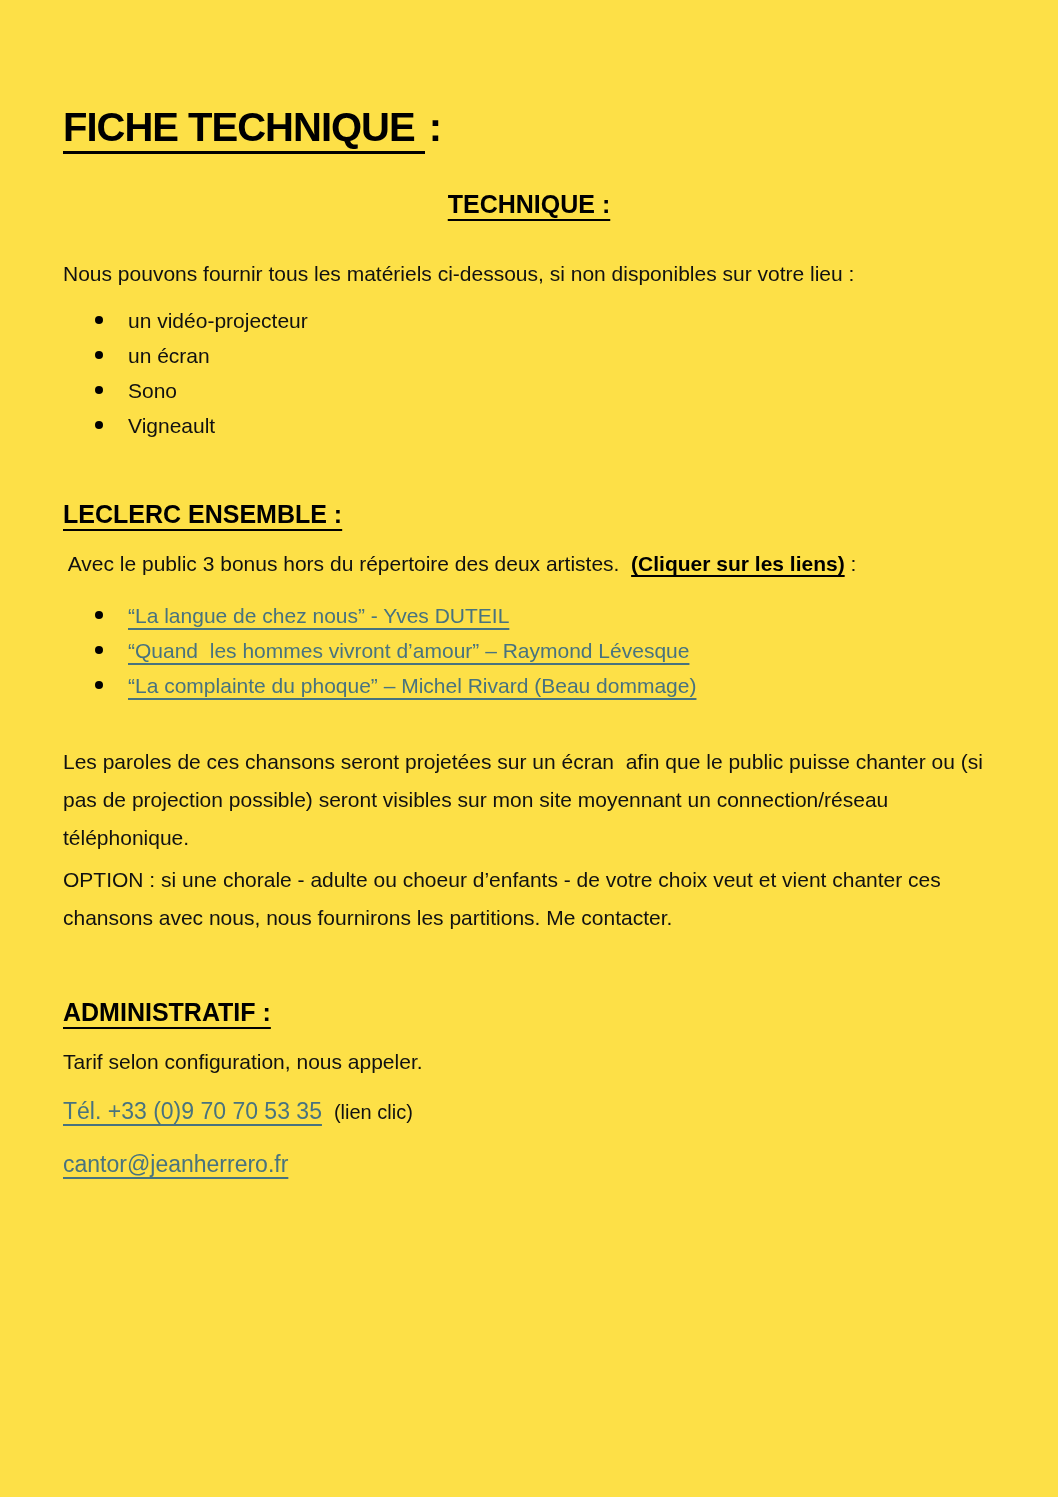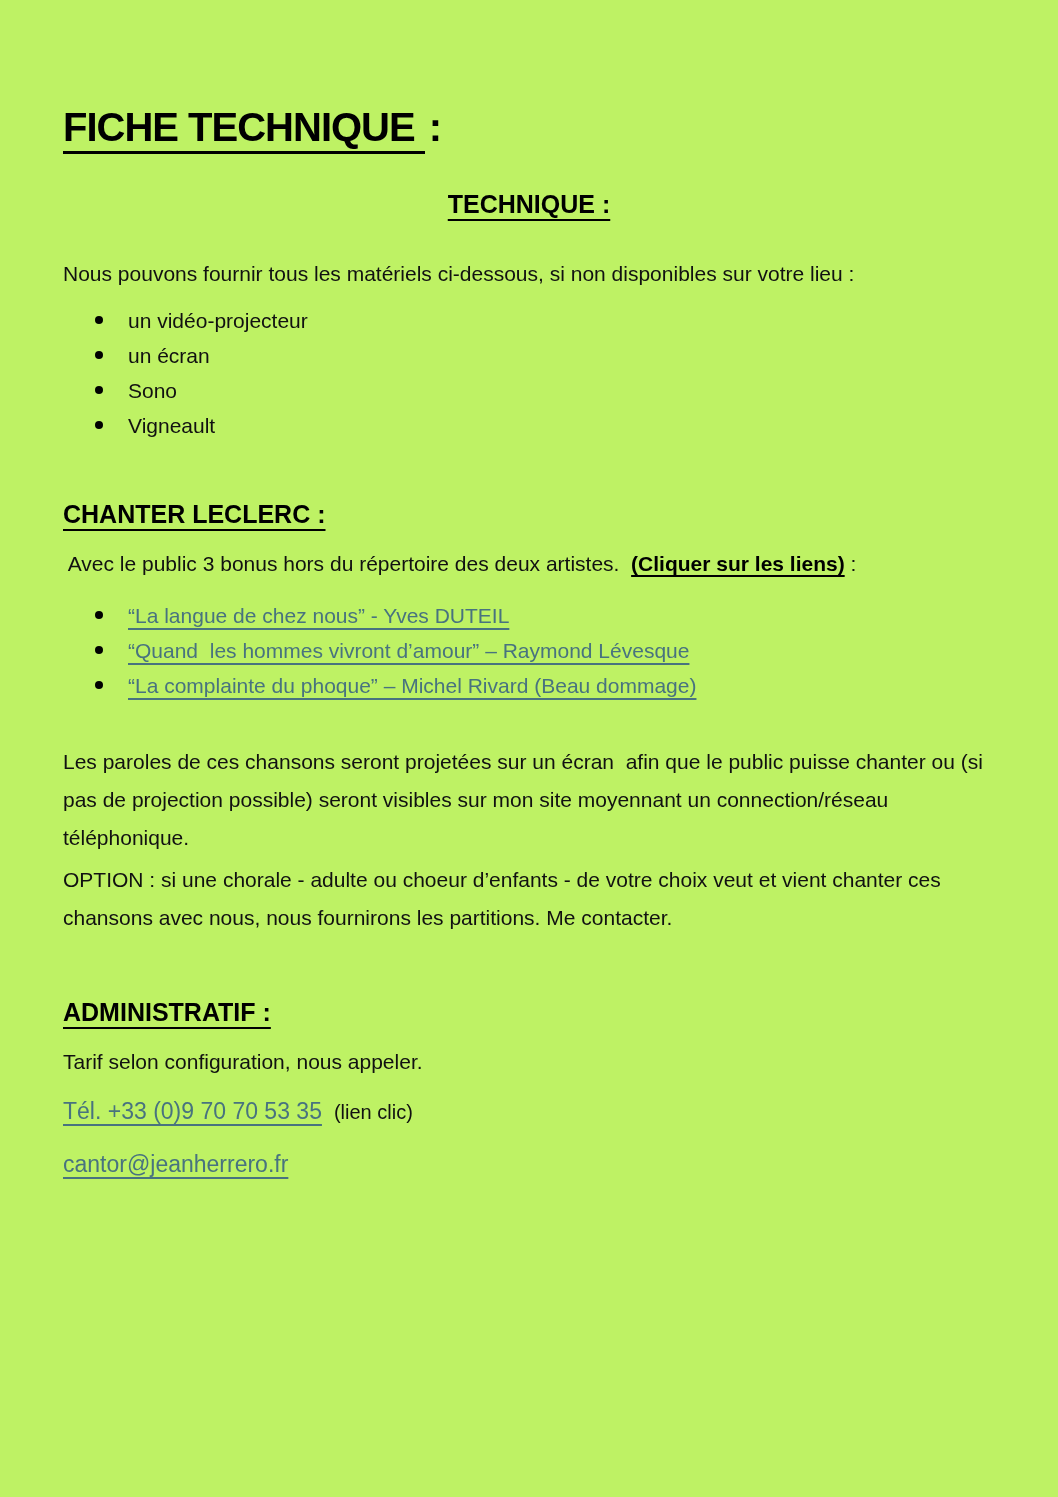--- a/index.html
+++ b/index.html
@@ -2,21 +2,21 @@
 <html><head>
 <meta charset="utf-8">
 <style>
   * { margin:0; padding:0; box-sizing:border-box; }
   html,body { background:#ffffff; }
   body { font-family:"Liberation Sans", sans-serif; }
 
   .page{
     position:relative;
     width:1058px; height:1497px;
-    background:#bef264;
+    background:#fde047;
     padding:0 63px;
     overflow:hidden;
     color:#111111;
   }
 
   
   h1.doc-title{
     margin-top:104px;
     font-size:40px; line-height:46px;
     font-weight:bold; letter-spacing:-1px;
@@ -111,21 +111,21 @@
 
   <p class="body-text intro-technique">Nous pouvons fournir tous les matériels ci-dessous, si non disponibles sur votre lieu :</p>
 
   <ul class="bullet-list">
     <li><span>un vidéo-projecteur</span></li>
     <li><span>un écran</span></li>
     <li><span>Sono</span></li>
     <li><span>Vigneault</span></li>
   </ul>
 
-  <h2 class="section-heading h-chanter">CHANTER LECLERC :</h2>
+  <h2 class="section-heading h-chanter">LECLERC ENSEMBLE :</h2>
 
   <p class="body-text intro-chanter"><span> Avec le public 3 bonus hors du répertoire des deux artistes.  </span><span class="bold-underline">(Cliquer sur les liens)</span><span> :</span></p>
 
   <ul class="bullet-list link-list">
     <li><a class="doc-link">“La langue de chez nous” - Yves DUTEIL</a></li>
     <li><a class="doc-link">“Quand  les hommes vivront d’amour” – Raymond Lévesque</a></li>
     <li><a class="doc-link">“La complainte du phoque” – Michel Rivard (Beau dommage)</a></li>
   </ul>
 
   <p class="para">Les paroles de ces chansons seront projetées sur un écran  afin que le public puisse chanter ou (si pas de projection possible) seront visibles sur mon site moyennant un connection/réseau téléphonique.</p>

